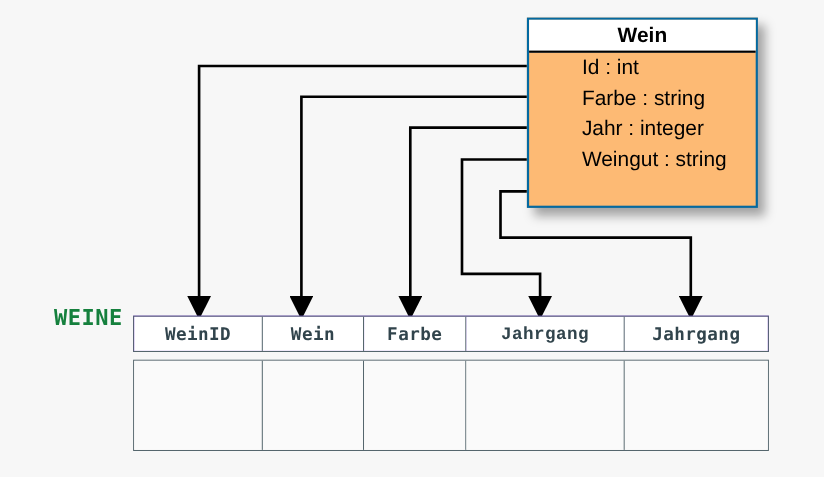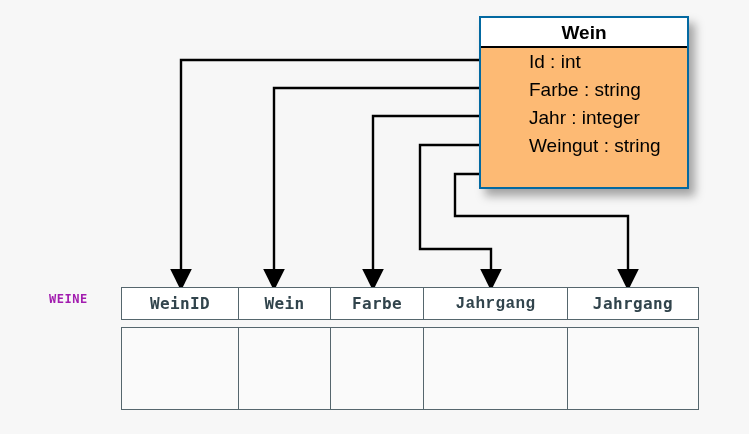--- a/index.html
+++ b/index.html
@@ -61,26 +61,26 @@
     top: 0;
     width: 749px;
     height: 434px;
     z-index: 2;
   }
 
   
   #table-label {
     position: absolute;
     left: 49px;
-    top: 292px;
+    top: 276px;
     font-family: "DejaVu Sans Mono", "Liberation Mono", monospace;
     font-weight: bold;
-    font-size: 12px;
+    font-size: 20px;
     letter-spacing: 0.5px;
-    color: #a21caf;
+    color: #15803d;
     z-index: 4;
   }
   #header-row {
     position: absolute;
     left: 121px;
     top: 287px;
     height: 33px;
     display: flex;
     z-index: 4;
     border: 1px solid #55666d;

